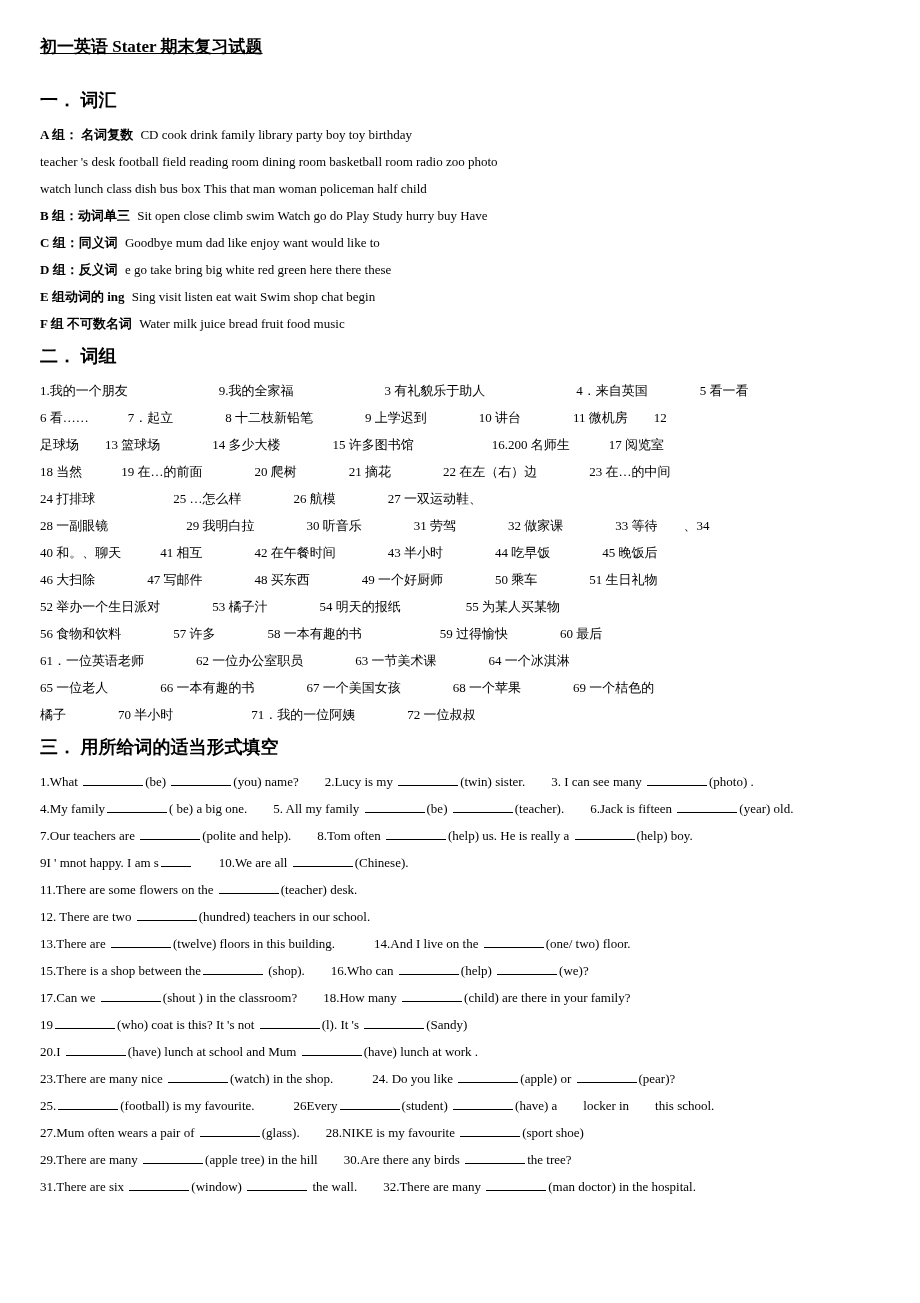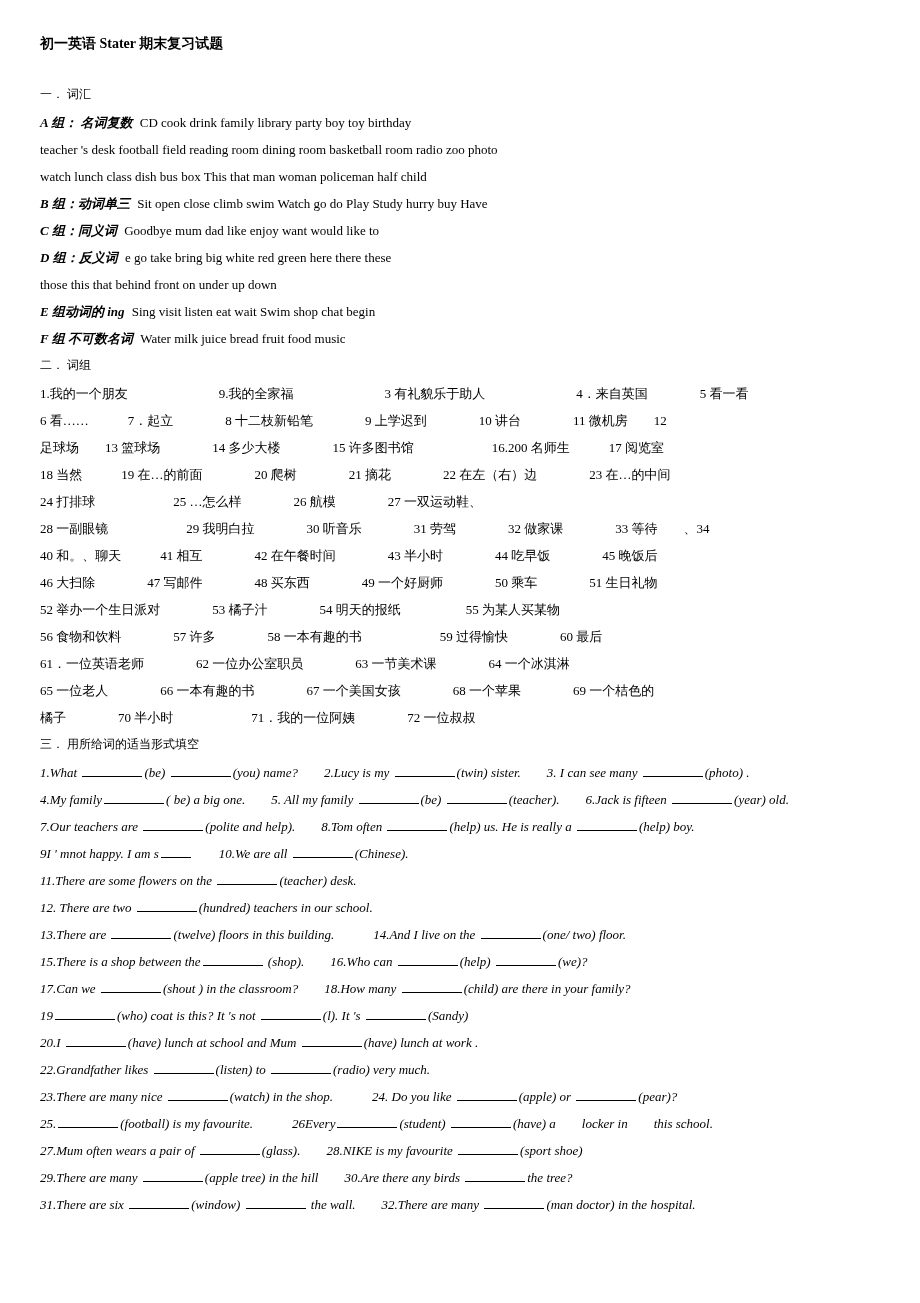--- a/index.html
+++ b/index.html
@@ -10,45 +10,44 @@
     body {
       background: #fff;
       font-family: "SimSun", "宋体", serif;
       font-size: 13px;
       color: #000;
       padding: 30px 40px;
       width: 920px;
       min-height: 1303px;
     }
     .title {
-      font-size: 14px;
+      font-size: 17px;
       font-weight: bold;
-      margin-bottom: 24px;
+      margin-bottom: 18px;
+      text-decoration: underline;
     }
     .section-header {
-      font-size: 12px;
-      font-weight: normal;
+      font-size: 18px;
+      font-weight: bold;
       margin-bottom: 4px;
     }
     .section-title {
       font-weight: bold;
       margin-right: 4px;
-      font-style: italic;
     }
     .vocab-line {
       line-height: 2;
       margin-bottom: 1px;
     }
     .fill-blank-section {
       margin-top: 4px;
     }
     .fill-line {
       line-height: 2;
       margin-bottom: 1px;
-      font-style: italic;
     }
     .blank {
       display: inline-block;
       border-bottom: 1px solid #000;
       min-width: 60px;
       margin: 0 2px;
     }
     p {
       line-height: 2;
       margin-bottom: 1px;
@@ -82,23 +81,20 @@
   </p>
   <p class="vocab-line">
     <span class="section-title">C 组：同义词</span>
     <span>Goodbye       mum        dad        like         enjoy        want        would like to</span>
   </p>
   <p class="vocab-line">
     <span class="section-title">D 组：反义词</span>
     <span>e    go    take    bring    big    white    red    green    here    there    these</span>
   </p>
   <p class="vocab-line">
-    <span>those    this    that    behind    front    on    under    up    down</span>
-  </p>
-  <p class="vocab-line">
     <span class="section-title">E 组动词的 ing</span>
     <span>Sing    visit    listen    eat    wait    Swim    shop    chat    begin</span>
   </p>
   <p class="vocab-line">
     <span class="section-title">F 组  不可数名词</span>
     <span>Water    milk    juice    bread    fruit    food    music</span>
   </p>
 </div>
 
 <div>
@@ -130,19 +126,18 @@
   <p class="fill-line">4.My family<span class="blank"></span>( be) a big one.　　5. All my family <span class="blank"></span>(be) <span class="blank"></span>(teacher).　　6.Jack is fifteen <span class="blank"></span>(year) old.</p>
   <p class="fill-line">7.Our teachers are <span class="blank"></span>(polite and help).　　8.Tom often <span class="blank"></span>(help) us. He is really a <span class="blank"></span>(help) boy.</p>
   <p class="fill-line">9I ' mnot happy. I am s<span class="blank" style="min-width:30px;"></span>　　10.We are all <span class="blank"></span>(Chinese).</p>
   <p class="fill-line">11.There are some flowers on the <span class="blank"></span>(teacher) desk.</p>
   <p class="fill-line">12. There are two <span class="blank"></span>(hundred) teachers in our school.</p>
   <p class="fill-line">13.There are <span class="blank"></span>(twelve) floors in this building.　　　14.And I live on the <span class="blank"></span>(one/ two) floor.</p>
   <p class="fill-line">15.There is a shop between the<span class="blank"></span> (shop).　　16.Who can <span class="blank"></span>(help) <span class="blank"></span>(we)?</p>
   <p class="fill-line">17.Can we <span class="blank"></span>(shout ) in the classroom?　　18.How many <span class="blank"></span>(child) are there in your family?</p>
   <p class="fill-line">19<span class="blank"></span>(who) coat is this? It 's not <span class="blank"></span>(l). It 's <span class="blank"></span>(Sandy)</p>
   <p class="fill-line">20.I <span class="blank"></span>(have) lunch at school and Mum <span class="blank"></span>(have) lunch at work .</p>
-  <p class="fill-line">22.Grandfather likes <span class="blank"></span>(listen) to <span class="blank"></span>(radio) very much.</p>
   <p class="fill-line">23.There are many nice <span class="blank"></span>(watch) in the shop.　　　24. Do you like <span class="blank"></span>(apple) or <span class="blank"></span>(pear)?</p>
   <p class="fill-line">25.<span class="blank"></span>(football) is my favourite.　　　26Every<span class="blank"></span>(student) <span class="blank"></span>(have) a　　locker in　　this school.</p>
   <p class="fill-line">27.Mum often wears a pair of <span class="blank"></span>(glass).　　28.NIKE is my favourite <span class="blank"></span>(sport shoe)</p>
   <p class="fill-line">29.There are many <span class="blank"></span>(apple tree) in the hill　　30.Are there any birds <span class="blank"></span>the tree?</p>
   <p class="fill-line">31.There are six <span class="blank"></span>(window) <span class="blank"></span> the wall.　　32.There are many <span class="blank"></span>(man doctor) in the hospital.</p>
 </div>
 
 </body></html>

